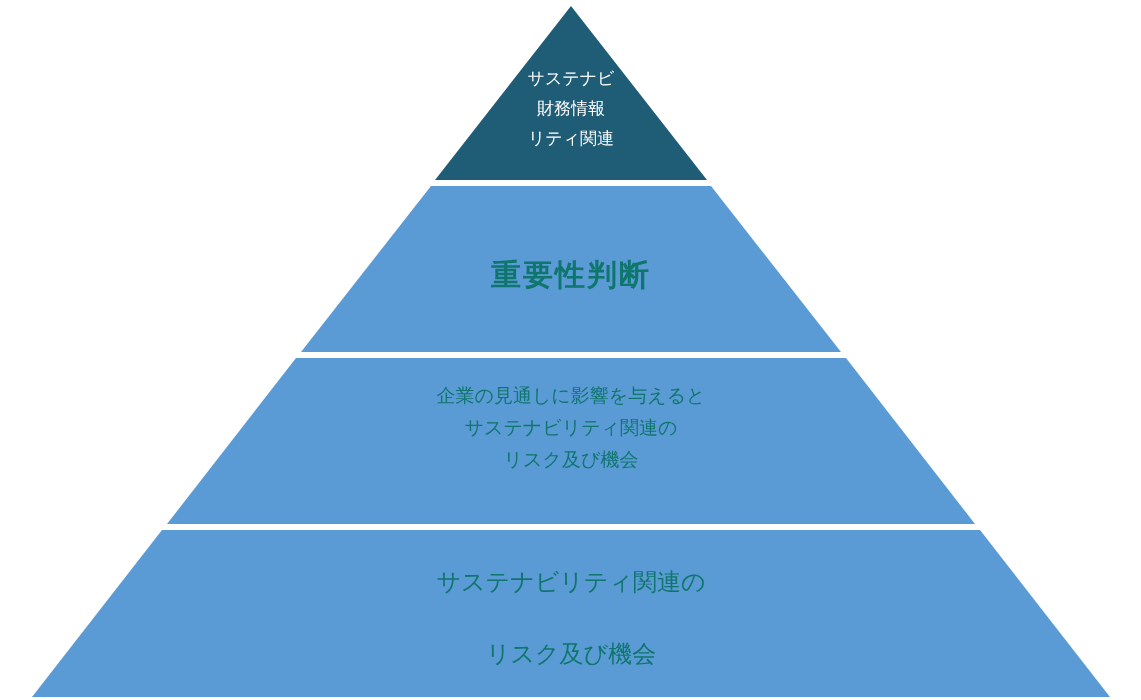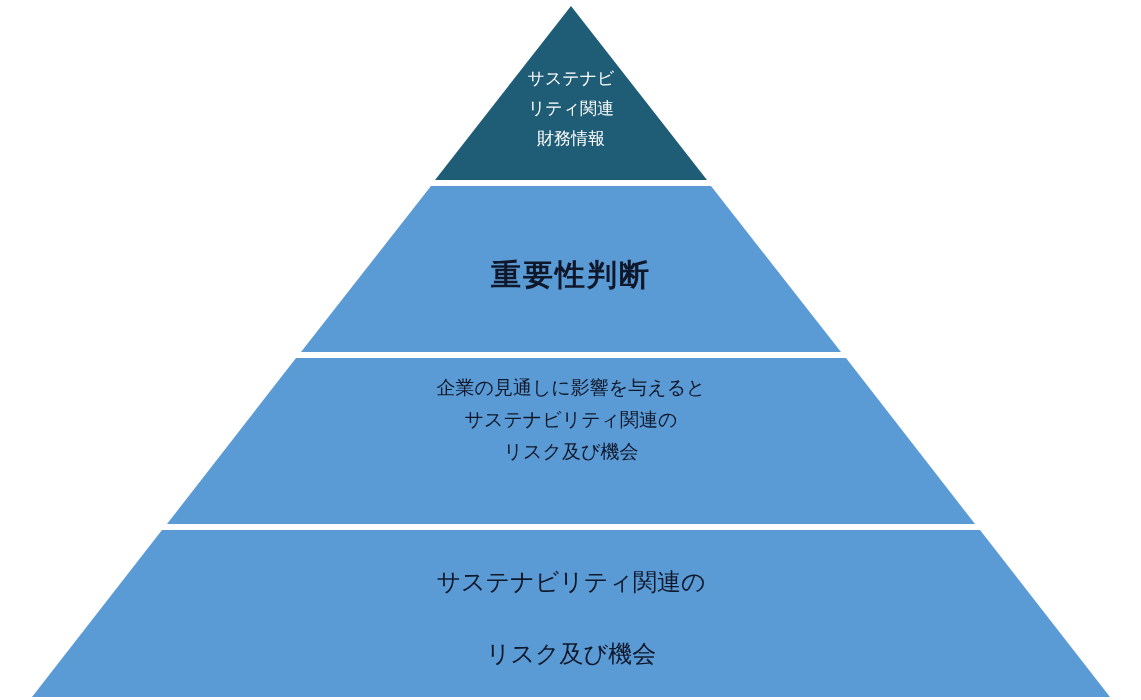--- a/index.html
+++ b/index.html
@@ -18,41 +18,41 @@
   .pyramid-svg {
     position: absolute;
     left: 0;
     top: 0;
     width: 1141px;
     height: 700px;
   }
   .lvl-text {
     position: absolute;
     text-align: center;
-    color: #0f172a;
+    color: #0f766e;
   }
   .l1-text {
     left: 421px;
     top: 64px;
     width: 300px;
     font-size: 17px;
     line-height: 30px;
     color: #ffffff;
   }
   .l2-text {
     left: 331px;
     top: 255px;
     width: 480px;
     font-size: 30px;
     font-weight: bold;
     letter-spacing: 2px;
   }
   .l3-text {
     left: 296px;
-    top: 372px;
+    top: 380px;
     width: 550px;
     font-size: 19px;
     line-height: 32px;
   }
   .l4-line {
     left: 171px;
     width: 800px;
     font-size: 24px;
   }
   .l4-line.first { top: 566px; }
@@ -66,22 +66,22 @@
 
   <svg class="pyramid-svg" viewBox="0 0 1141 700" xmlns="http://www.w3.org/2000/svg">
     <polygon points="571,6 707,180 435,180" fill="#1F5C75"></polygon>
     <polygon points="431,186 711,186 841,352 301,352" fill="#5B9BD5"></polygon>
     <polygon points="296,358 846,358 975,524 167,524" fill="#5B9BD5"></polygon>
     <polygon points="162,530 980,530 1110,697 32,697" fill="#5B9BD5"></polygon>
   </svg>
 
   <div class="lvl-text l1-text">
     <span class="line">サステナビ</span>
+    <span class="line">財務情報</span>
     <span class="line">リティ関連</span>
-    <span class="line">財務情報</span>
   </div>
 
   <div class="lvl-text l2-text">
     <span class="line">重要性判断</span>
   </div>
 
   <div class="lvl-text l3-text">
     <span class="line">企業の見通しに影響を与えると</span>
     <span class="line">サステナビリティ関連の</span>
     <span class="line">リスク及び機会</span>

